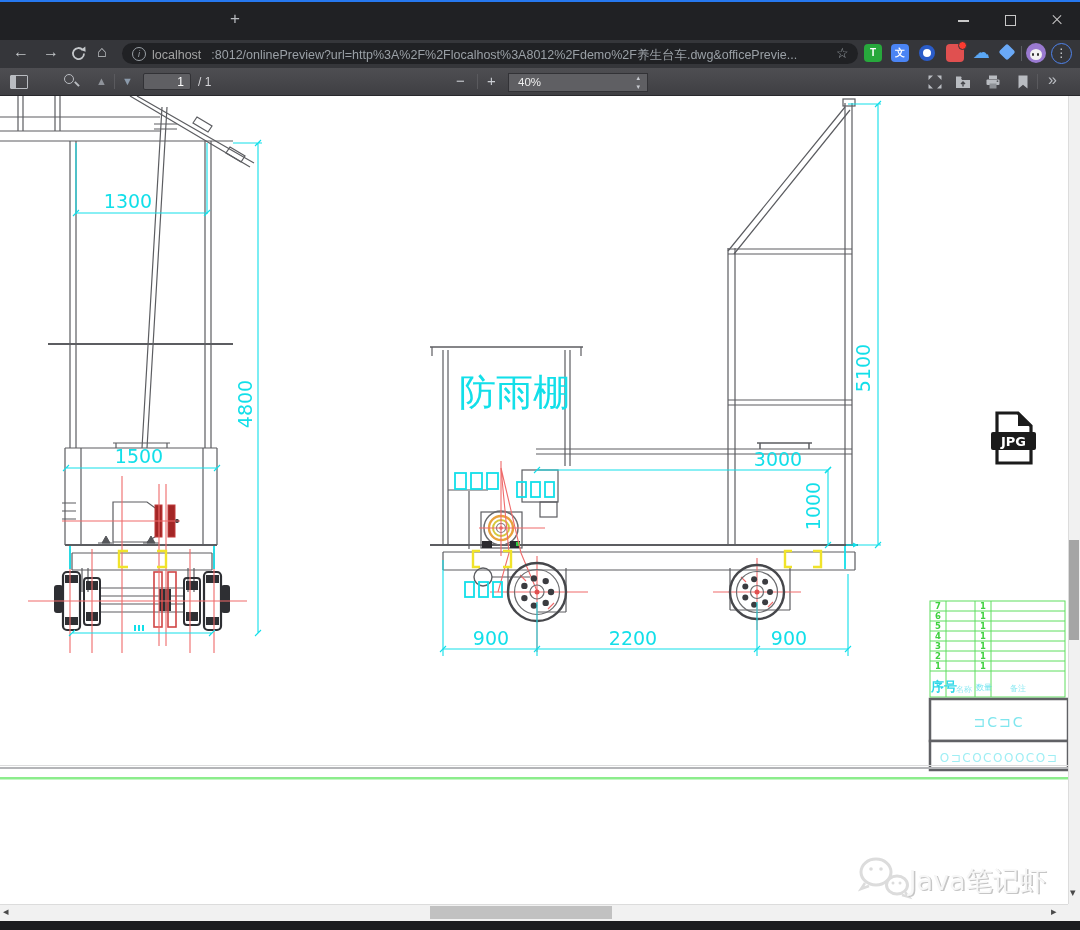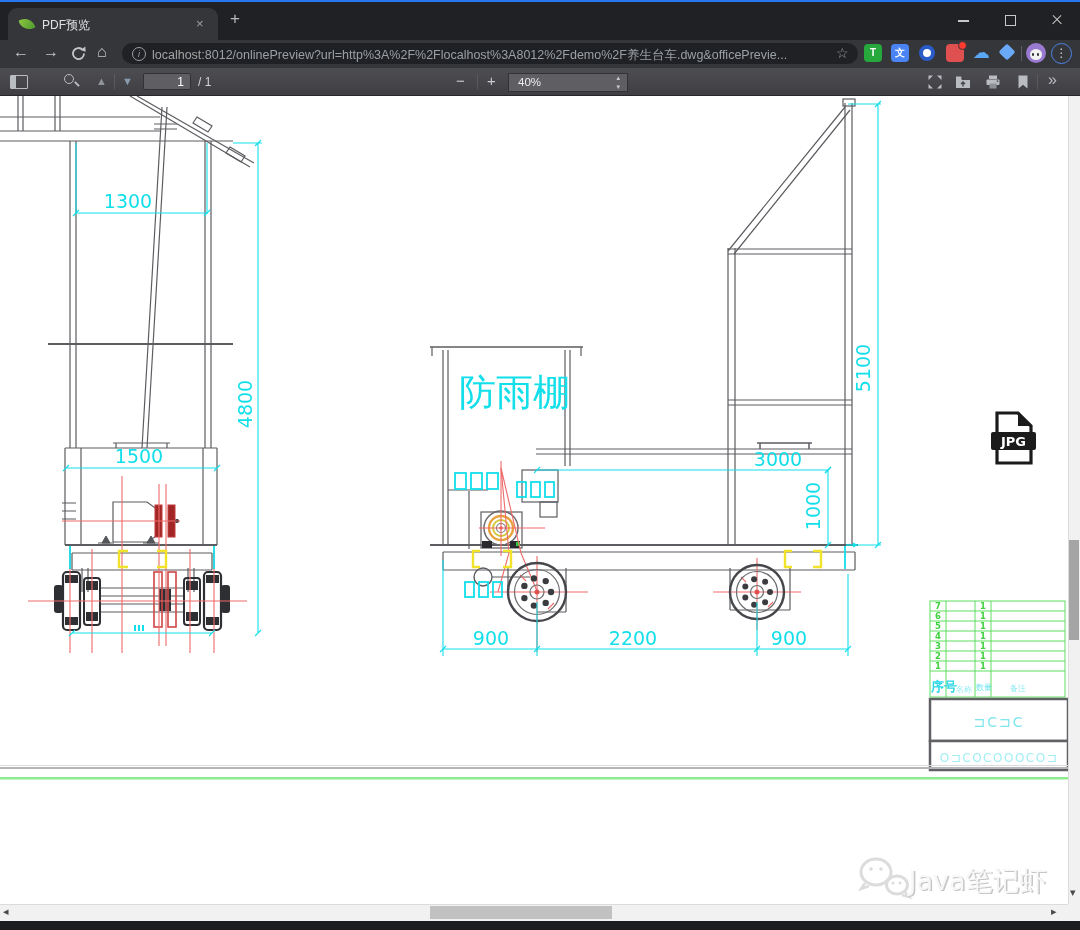--- a/index.html
+++ b/index.html
@@ -20,21 +20,21 @@
   .max-glyph{position:absolute;left:17px;top:11px;width:9px;height:9px;border:1.2px solid #c8c8c8;}
   .x1,.x2{position:absolute;left:17px;top:15px;width:12px;height:1.4px;background:#c8c8c8;}
   .x1{transform:rotate(45deg);} .x2{transform:rotate(-45deg);}
   
   .navbar{left:0;top:40px;width:1080px;height:28px;background:#35363a;}
   .nav-ic{top:3px;font-size:16px;color:#c4c7ca;}
   .urlbar{left:122px;top:3px;width:736px;height:21px;background:#202124;border-radius:11px;}
   .info-badge{left:10px;top:3.5px;width:12px;height:12px;border:1.3px solid #9aa0a6;border-radius:50%;
               color:#9aa0a6;font-size:9px;line-height:12px;text-align:center;font-style:italic;}
   .url-text{left:30px;top:3.5px;font-size:12.5px;white-space:nowrap;overflow:hidden;width:680px;}
-  .url-host{color:#a3a3a3;} .url-rest{color:#9aa0a6;}
+  .url-host{color:#a3a3a3;} .url-rest{color:#9aa0a6;margin-left:10px;}
   .star{left:714px;top:2px;font-size:14px;color:#9aa0a6;}
   .ext{top:4px;width:18px;height:18px;border-radius:4px;color:#fff;font-size:10px;line-height:18px;
        text-align:center;font-weight:bold;}
   .ext-sep{top:6px;width:1px;height:15px;background:#5a5d61;}
   .avatar{top:3px;width:20px;height:20px;border-radius:50%;background:#9a7ad1;}
   .avatar-face{position:absolute;left:4px;top:6px;width:12px;height:11px;border-radius:50%;background:#f2f2f2;}
   .avatar-eye{position:absolute;top:4px;width:2px;height:3px;background:#333;border-radius:1px;}
   .menu-dots{top:3px;width:19px;height:19px;border:1.6px solid #4f83ec;border-radius:50%;
              color:#cfd2d6;font-size:12px;line-height:19px;text-align:center;}
   
@@ -45,21 +45,21 @@
   .sidebar-ic{left:10px;top:7px;width:16px;height:12px;border:1.5px solid #b9bcc1;border-radius:1px;}
   .sidebar-ic span{position:absolute;left:0;top:0;width:5px;height:12px;background:#b9bcc1;}
   .mag-circle{left:64px;top:6px;width:8px;height:8px;border:1.8px solid #b9bcc1;border-radius:50%;}
   .mag-handle{left:74px;top:15px;width:6px;height:1.8px;background:#b9bcc1;transform:rotate(45deg);}
   .pg-arrow{top:7px;font-size:11px;}
   .page-input{left:143px;top:5px;width:40px;height:15px;background:#5f5f63;border:1px solid #323236;
               color:#fff;font-size:12px;text-align:right;padding:0 6px 0 0;border-radius:2px;}
   .page-count{left:198px;top:6.5px;font-size:12px;color:#d5d5d8;}
   .zoom-btn{top:3.5px;font-size:15px;color:#c9ccd1;}
   .zoom-select{left:508px;top:5px;width:118px;height:17px;background:#5f5f63;border:1px solid #323236;
-               border-radius:0;color:#eee;font-size:11.5px;}
+               border-radius:0;color:#eee;font-size:11.5px;padding-left:20px;}
   .zoom-val{position:absolute;left:9px;top:2px;}
   .zoom-carets{position:absolute;right:7px;top:-1px;font-size:7px;color:#c9ccd1;line-height:9px;text-align:center;}
   .pb-svg{top:6px;}
   
   .content{left:0;top:96px;width:1068px;height:808px;background:#fff;overflow:hidden;}
   svg text{font-family:"DejaVu Sans","Liberation Sans",sans-serif;}
   .dim{fill:#12dfe9;font-size:19px;}
   
   .vscroll{left:1068px;top:96px;width:12px;height:808px;background:#f1f1f1;border-left:1px solid #dcdcdc;box-sizing:border-box;}
   .vthumb{left:1069px;top:540px;width:10px;height:100px;background:#a5a5a5;}
@@ -68,25 +68,20 @@
   .hthumb{left:430px;top:906px;width:182px;height:13px;background:#c1c1c1;}
   .corner{left:1068px;top:904px;width:12px;height:17px;background:#f1f1f1;}
   .bottom-edge{left:0;top:921px;width:1080px;height:9px;background:#1c1d20;}
 </style>
 </head>
 <body>
 
 <div class="abs accent-edge"></div>
 
 <div class="abs titlebar">
-  <div class="abs tab">
-    <span class="abs favicon"></span>
-    <span class="abs tab-title">PDF预览</span>
-    <span class="abs tab-close">×</span>
-  </div>
   <span class="abs new-tab" style="left:230px;">+</span>
   <div class="abs win-btn" style="left:941px;">
       <span class="min-glyph"></span>
     </div>
   <div class="abs win-btn" style="left:988px;">
       <span class="max-glyph"></span>
     </div>
   <div class="abs win-btn" style="left:1034px;">
       <span class="x1"></span>
       <span class="x2"></span>

